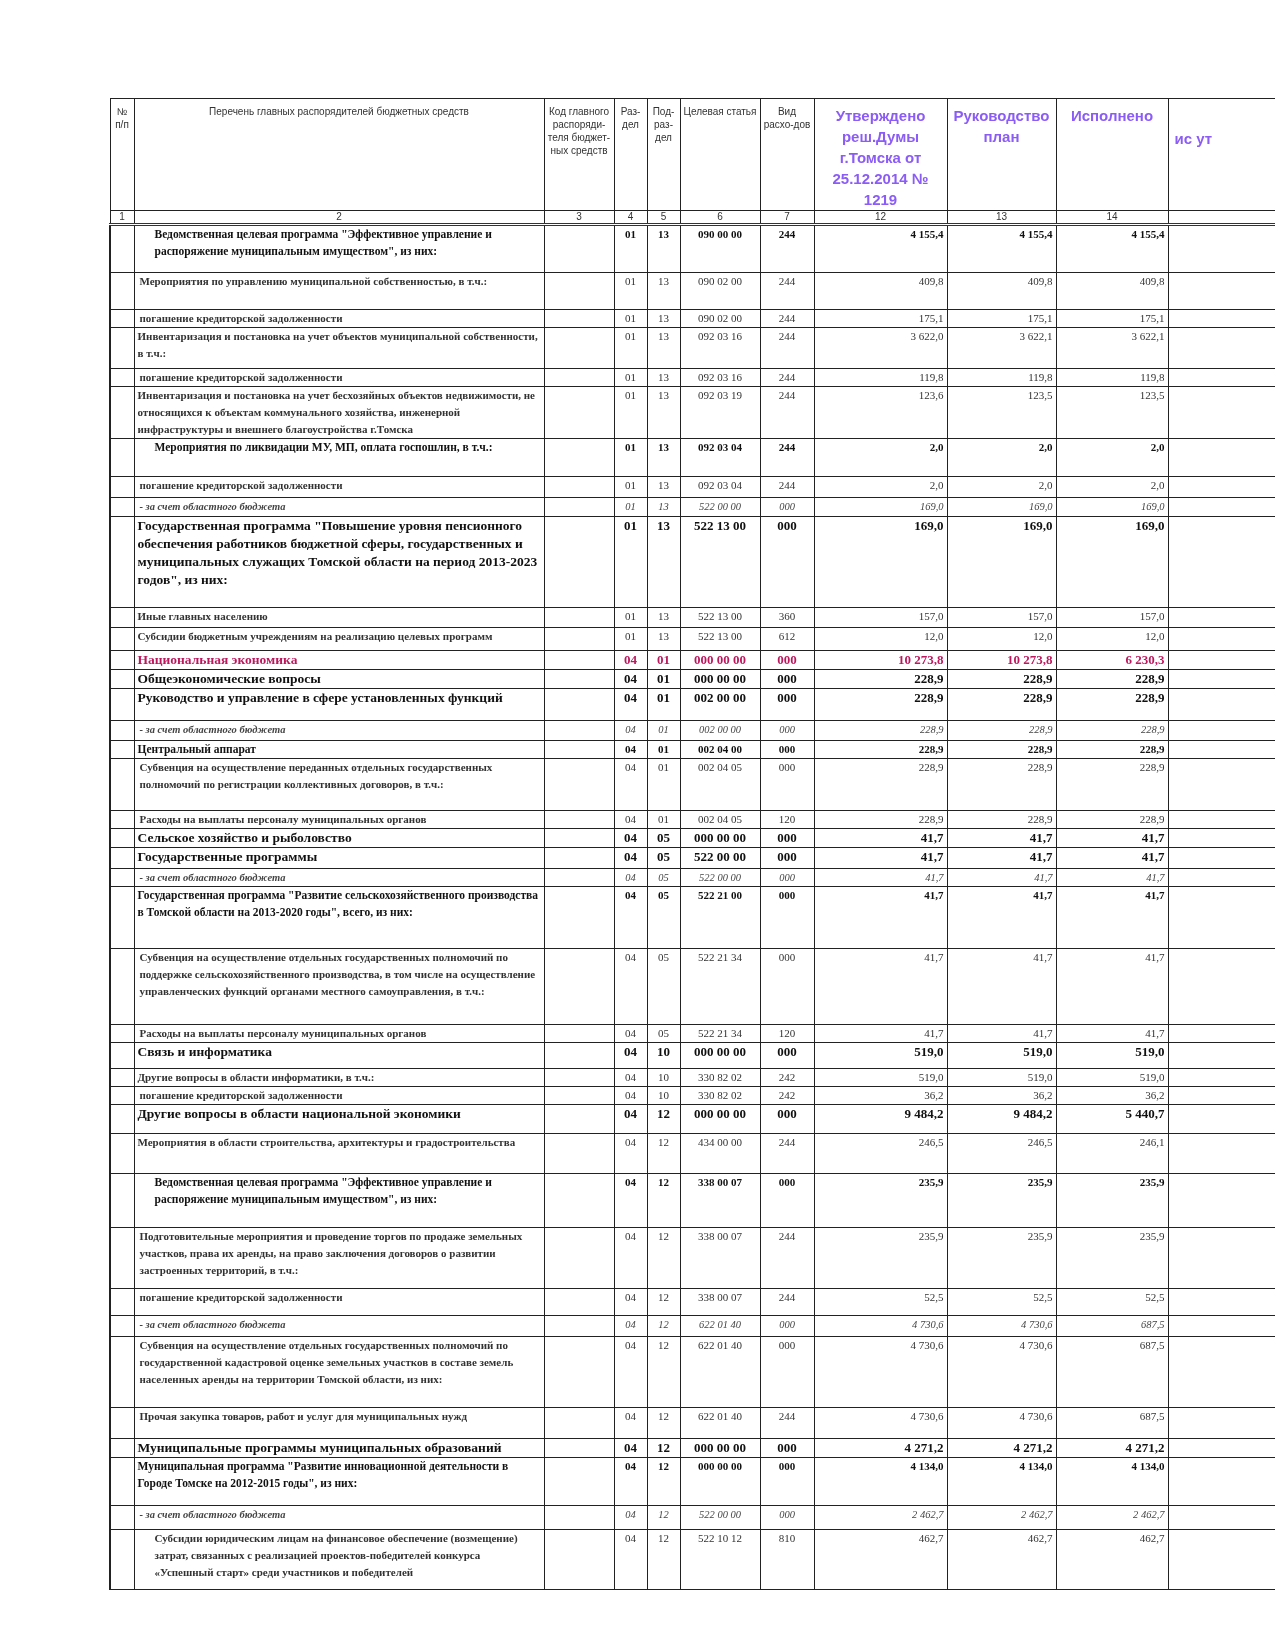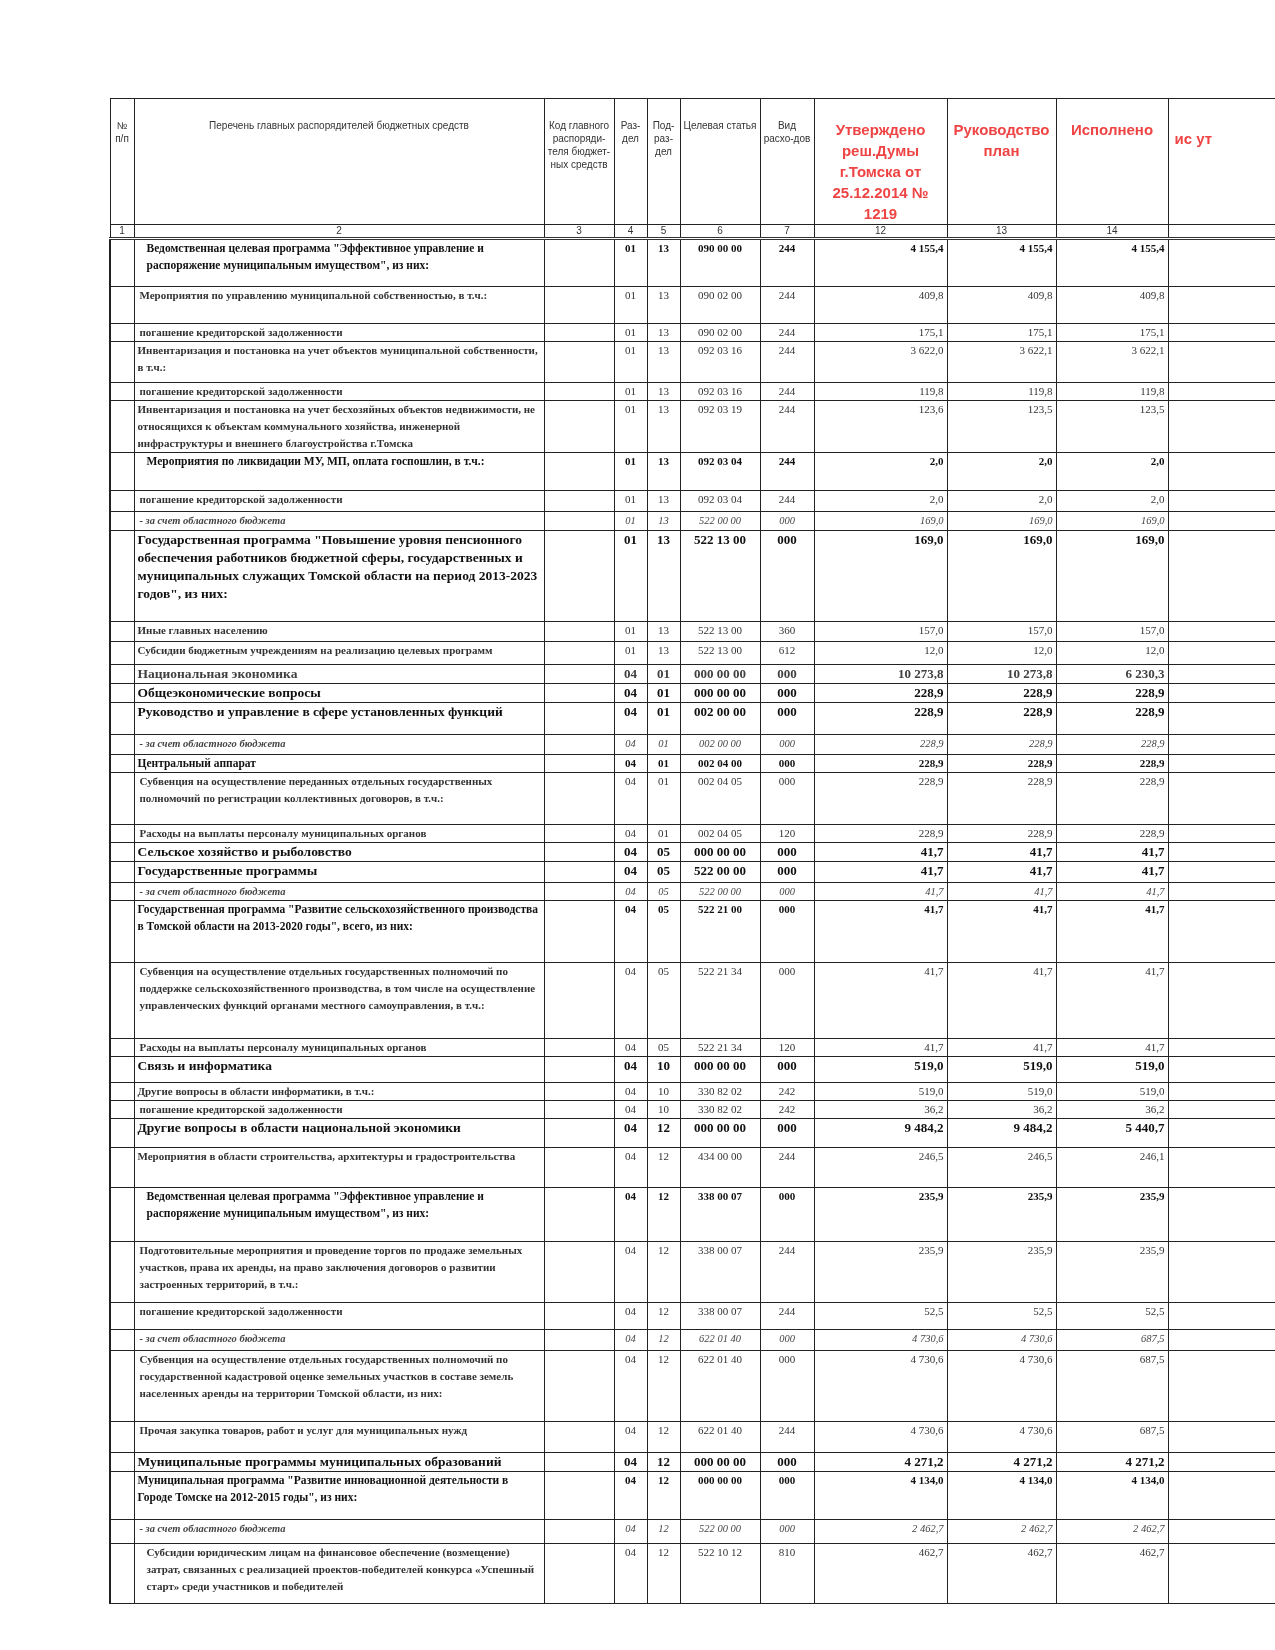--- a/index.html
+++ b/index.html
@@ -1,33 +1,33 @@
 <!DOCTYPE html>
 <html><head>
 <meta charset="utf-8">
 <style>
   html, body { margin: 0; padding: 0; background: #ffffff; }
   body { width: 1275px; height: 1650px; position: relative; overflow: hidden; font-family: "Liberation Serif", serif; color: #111; }
   #sheet { position: absolute; left: 109px; top: 98px; border-collapse: collapse; table-layout: fixed; width: 1180px; }
   #sheet td, #sheet th { border: 1px solid #222; padding: 0 3px; vertical-align: top; overflow: hidden; }
-  #sheet thead th { font-family: "Liberation Sans", sans-serif; font-weight: normal; font-size: 10px; color: #333; text-align: center; line-height: 13px; padding-top: 20px; }
-  #sheet thead th.big { font-weight: bold; font-size: 15px; line-height: 21px; color: #ef4444; }
+  #sheet thead th { font-family: "Liberation Sans", sans-serif; font-weight: normal; font-size: 10px; color: #333; text-align: center; line-height: 13px; padding-top: 6px; }
+  #sheet thead th.big { font-weight: bold; font-size: 15px; line-height: 21px; color: #8b5cf6; }
   #sheet thead th.partial { text-align: left; padding-left: 6px; }
   #sheet tr.numrow td { font-family: "Liberation Sans", sans-serif; font-size: 10px; text-align: center; height: 12px; line-height: 12px; border-bottom: 3px double #333; }
   #sheet tbody td { font-size: 11px; line-height: 17px; color: #333; }
   #sheet td.c { text-align: center; }
   #sheet td.r { text-align: right; padding-right: 3px; }
   #sheet td.name { text-align: left; font-weight: bold; }
   #sheet tr.bold td { font-weight: bold; color: #111; }
   #sheet tr.bold td.name { font-size: 11.5px; }
   #sheet tr.big td { font-weight: bold; color: #111; font-size: 13px; line-height: 18px; }
   #sheet tr.big td.name { font-size: 13.5px; }
-  #sheet tr.blue td { color: #404040; }
+  #sheet tr.blue td { color: #be185d; }
   #sheet tr.italic td { font-style: italic; font-size: 10.5px; color: #444; }
-  #sheet tr.indent td.name { padding-left: 12px; margin-top: 47px; }
+  #sheet tr.indent td.name { padding-left: 20px; margin-top: 47px; }
   #sheet tr.indent2 td.name { padding-left: 5px; }
   #sheet td.col1 { border-left: 2px solid #222; }
 </style>
 </head>
 <body>
 
 <table id="sheet">
   <colgroup>
     <col style="width:24px">
     <col style="width:410px">

